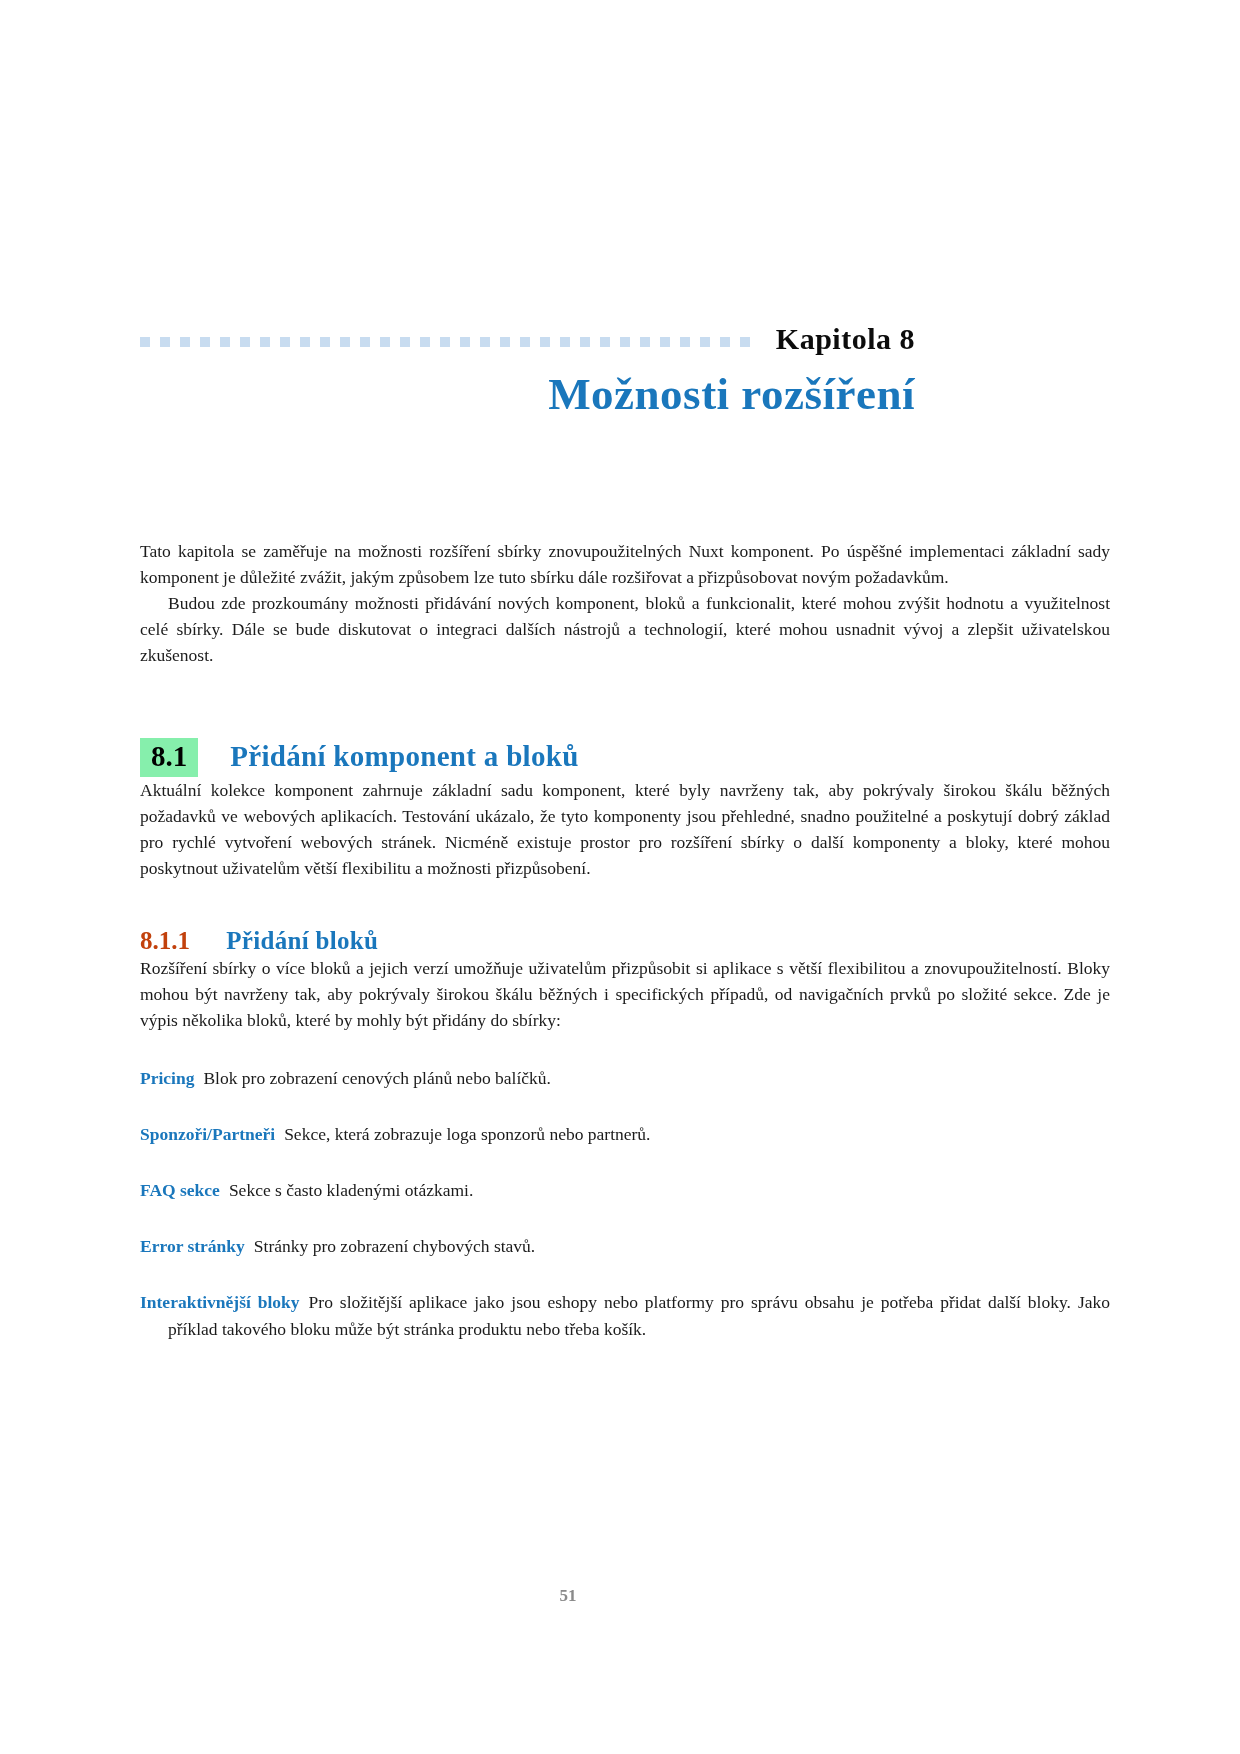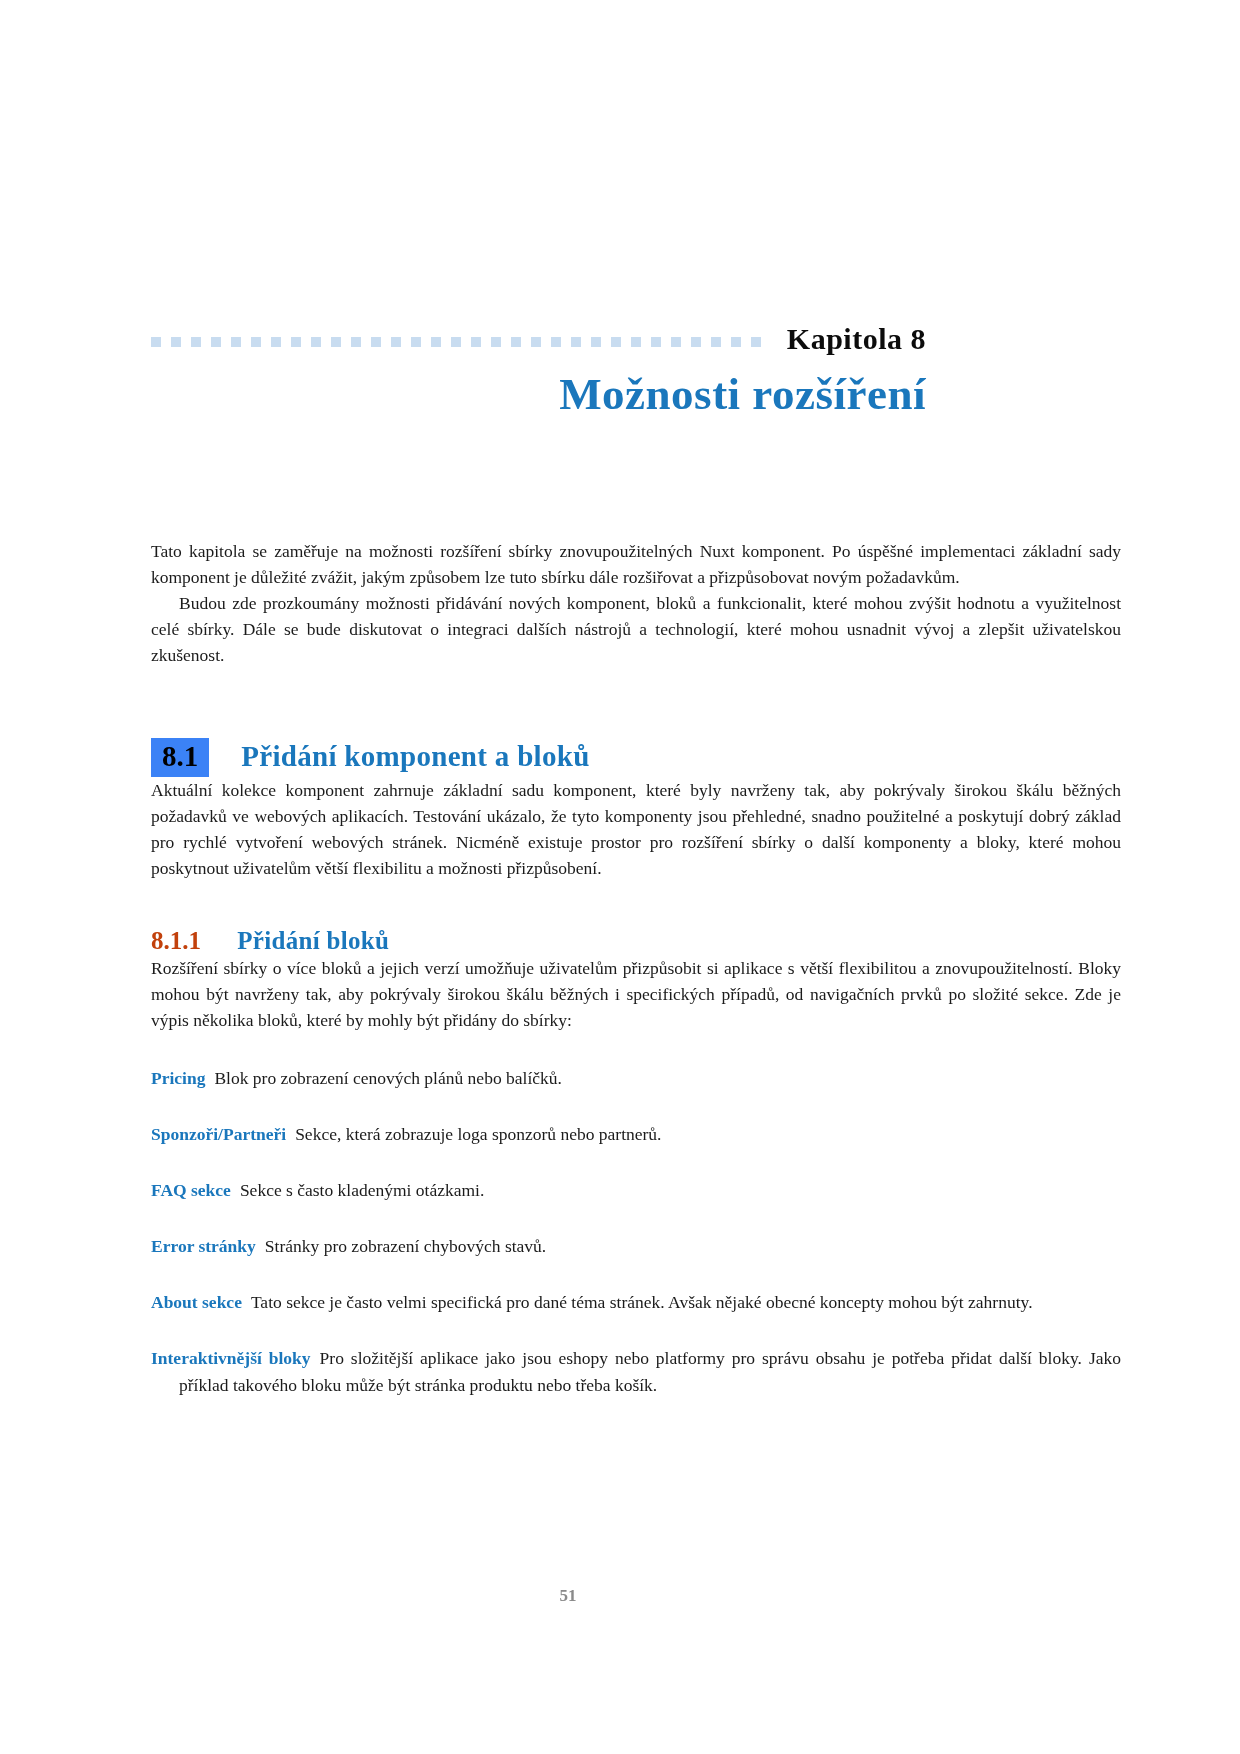--- a/index.html
+++ b/index.html
@@ -7,21 +7,21 @@
     position:relative;
     width:1240px; height:1754px;
     margin:0 auto;
     background:#ffffff;
     font-family:"Liberation Serif", serif;
     color:#1b1b1b;
     overflow:hidden;
   }
   .content {
     position:absolute;
-    left:151px; top:0;
+    left:140px; top:0;
     width:970px;
   }
   
   .chapter-header { width:775px; padding-top:322px; }
   .dotline-row { display:flex; align-items:center; }
   .dots {
     flex:1 1 auto;
     height:10px;
     margin-right:24px;
     margin-top:6px;
@@ -48,21 +48,21 @@
     hyphens:auto;
   }
   p.indent { text-indent:28px; }
   
   .section-head {
     margin-top:70px;
     display:flex; align-items:baseline;
     font-weight:bold;
   }
   .sec-num {
-    background:#3b82f6;
+    background:#86efac;
     color:#000000;
     font-size:29px;
     line-height:1.0;
     padding:4px 11px 6px 11px;
   }
   .sec-title {
     color:#1a77bc;
     font-size:29px;
     margin-left:32px;
     letter-spacing:0.3px;
@@ -140,23 +140,20 @@
       <div class="desc-item">
         <span class="desc-term">Sponzoři/Partneři</span><span>Sekce, která zobrazuje loga sponzorů nebo partnerů.</span>
       </div>
       <div class="desc-item">
         <span class="desc-term">FAQ sekce</span><span>Sekce s často kladenými otázkami.</span>
       </div>
       <div class="desc-item">
         <span class="desc-term">Error stránky</span><span>Stránky pro zobrazení chybových stavů.</span>
       </div>
       <div class="desc-item">
-        <span class="desc-term">About sekce</span><span>Tato sekce je často velmi specifická pro dané téma stránek. Avšak nějaké obecné koncepty mohou být zahrnuty.</span>
-      </div>
-      <div class="desc-item">
         <span class="desc-term">Interaktivnější bloky</span><span>Pro složitější aplikace jako jsou eshopy nebo platformy pro správu obsahu je potřeba přidat další bloky. Jako příklad takového bloku může být stránka produktu nebo třeba košík.</span>
       </div>
     </div>
 
   </div>
 
   <div class="page-number">51</div>
 </div>
 
 </body></html>

